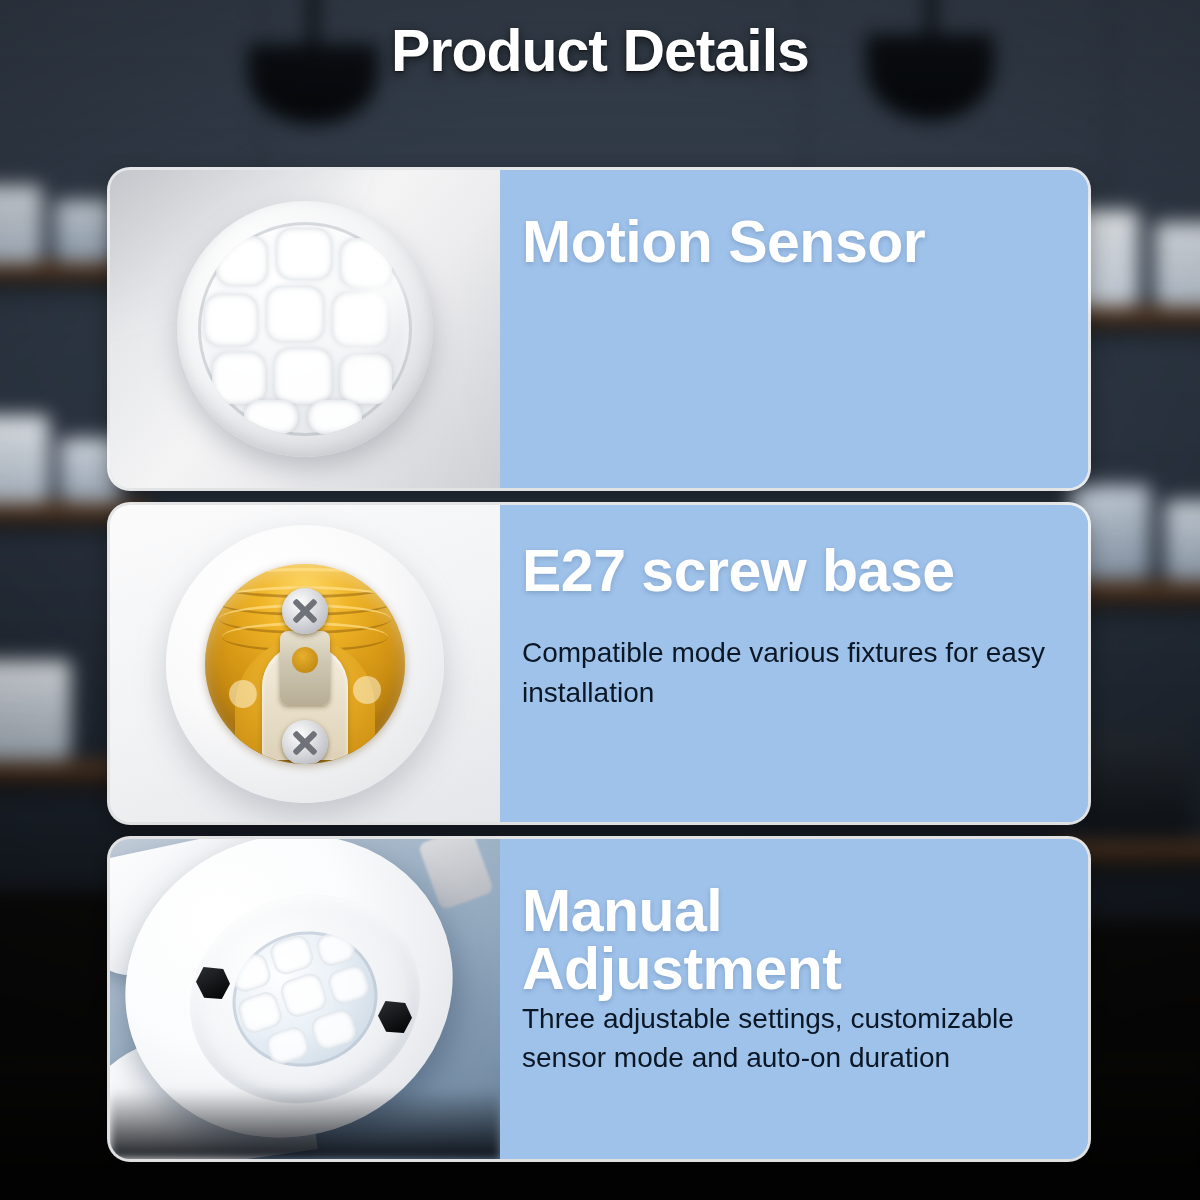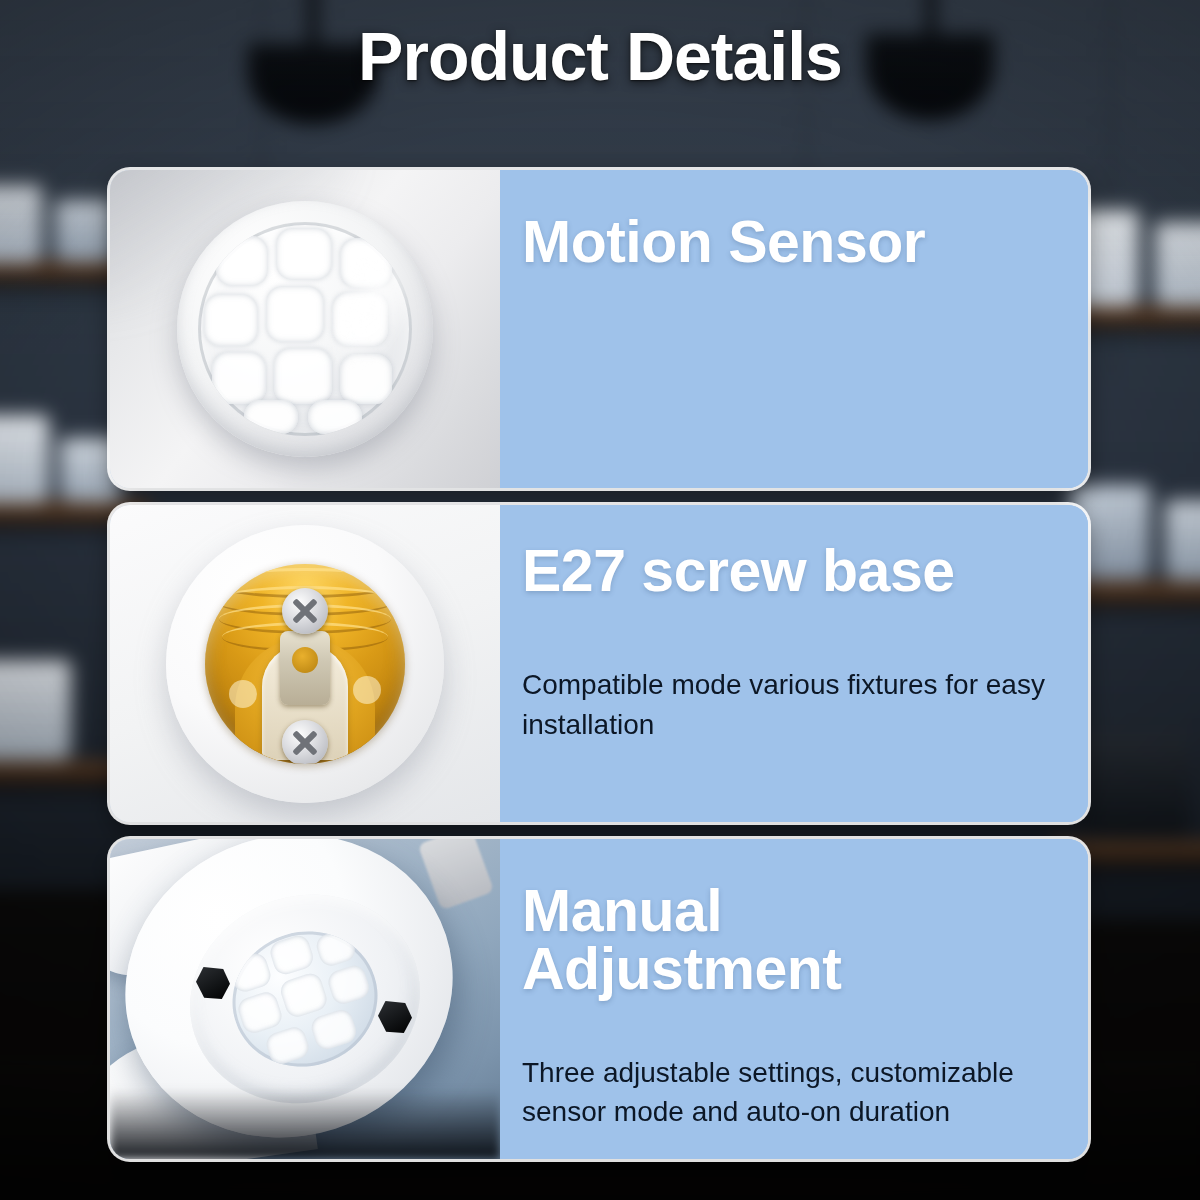--- a/index.html
+++ b/index.html
@@ -51,21 +51,21 @@
       linear-gradient(180deg, rgba(10,14,20,.10) 0%, rgba(5,7,11,0) 30%, rgba(0,0,0,.25) 88%, rgba(0,0,0,.55) 100%);
     z-index:2;
   }
 
   
   #page-title {
     position:absolute; top:22px; left:0; width:1200px;
     text-align:center;
     z-index:5;
     color:#ffffff;
-    font-size:68px;
+    font-size:59px;
     font-weight:bold;
     letter-spacing:-1px;
     line-height:1;
     text-shadow:0 3px 10px rgba(0,0,0,.55), 0 1px 2px rgba(0,0,0,.6);
     font-stretch:condensed;
   }
 
   
   #cards { position:absolute; left:110px; top:170px; width:978px; z-index:4; }
   .card {
@@ -87,21 +87,20 @@
     overflow:hidden;
     background:#e9eaec;
   }
   .text-pane {
     flex:1 1 auto;
     background:#9fc2ea;
     padding:30px 34px 0 22px;
     display:flex;
     flex-direction:column;
     justify-content:flex-start;
-    gap:32px;
   }
   .card-title {
     color:#ffffff;
     font-weight:bold;
     font-size:59px;
     line-height:.98;
     letter-spacing:-.5px;
     text-shadow:0 2px 5px rgba(60,90,130,.30);
   }
   .card-desc {
@@ -109,21 +108,21 @@
     font-size:28px;
     line-height:1.42;
     font-weight:normal;
     max-width:570px;
   }
   .card-1 .card-title { margin-top:14px; }
   .card-1 .card-desc  { margin-top:30px; }
   .card-2 .card-title { margin-top:8px; }
   .card-2 .card-desc  { margin-top:32px; }
   .card-3 .card-title { margin-top:14px; max-width:420px; }
-  .card-3 .card-desc  { margin-top:22px; }
+  .card-3 .card-desc  { }
 
   
   .p1-bg { position:absolute; inset:0;
     background:linear-gradient(128deg,#d9dadd 0%, #e7e8ea 22%, #f4f4f5 46%, #ececee 64%, #dcdde0 82%, #cfd0d4 100%); }
   .p1-shadowband { position:absolute; left:-10%; top:-18%; width:70%; height:62%;
     background:linear-gradient(150deg, rgba(150,155,165,.45), rgba(200,205,212,0) 70%);
     filter:blur(18px); }
   .p1-ring {
     position:absolute; left:50%; top:50%; transform:translate(-50%,-50%);
     width:256px; height:256px; border-radius:50%;

